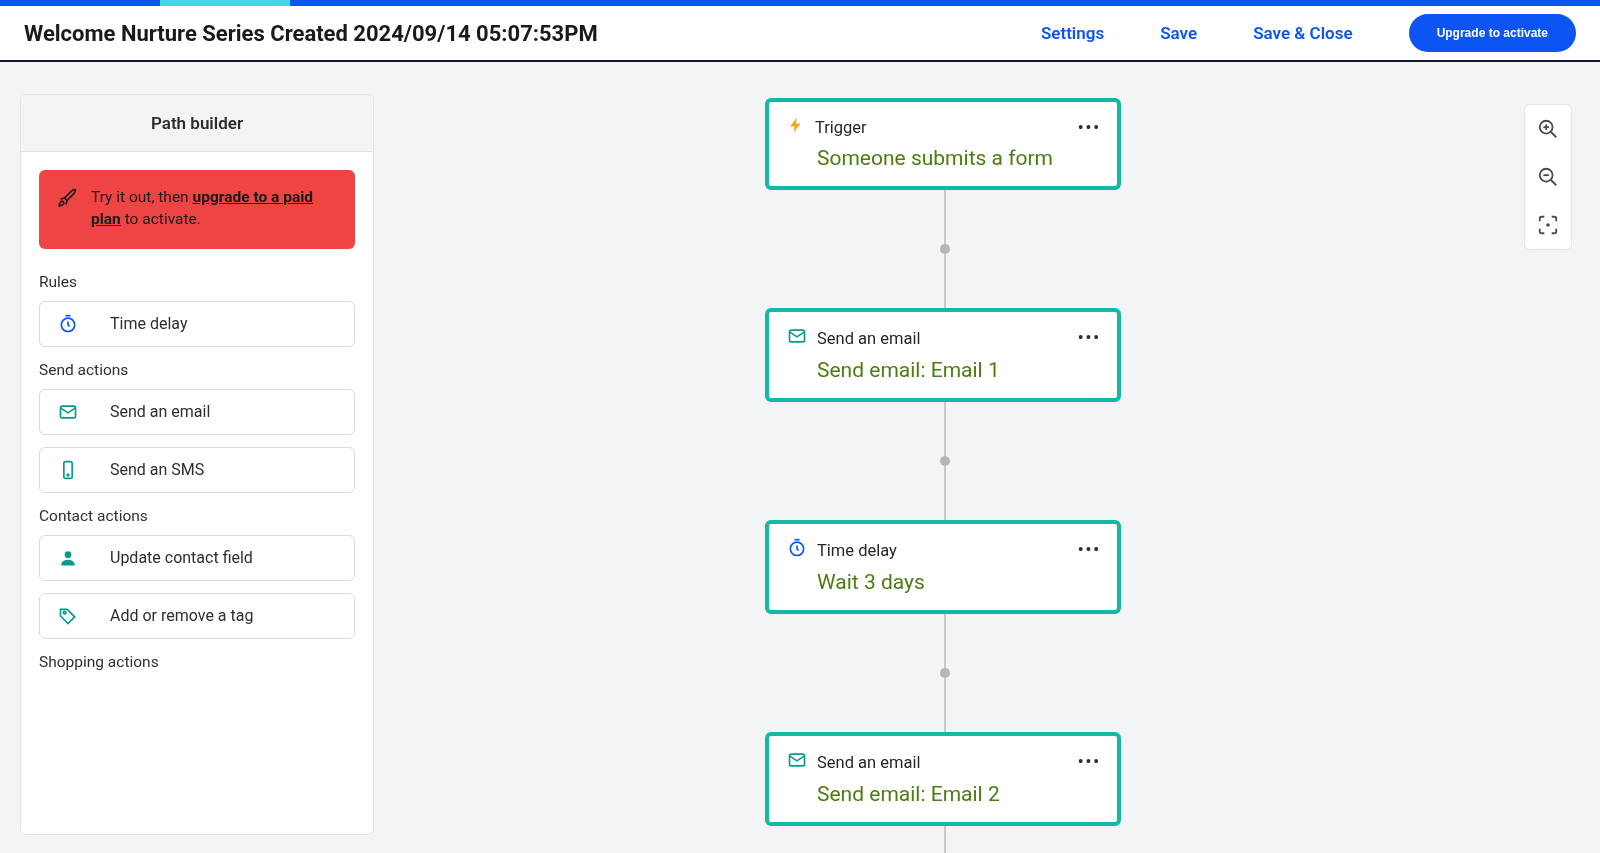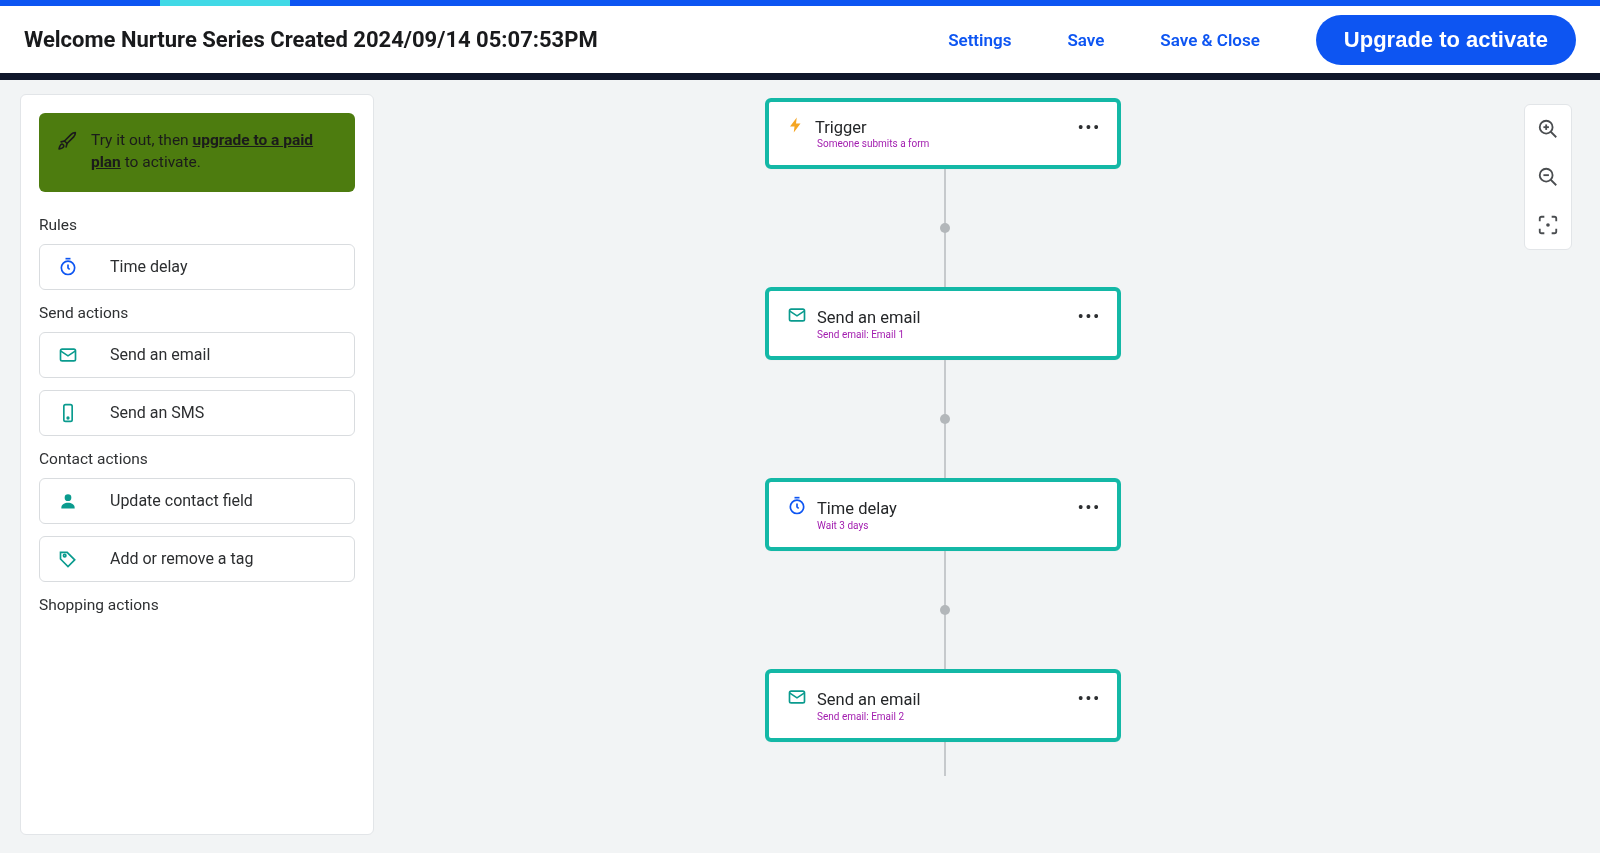--- a/index.html
+++ b/index.html
@@ -17,22 +17,22 @@
     background: #0d55f2;
     position: relative;
   }
   .topbar-progress .seg {
     position: absolute;
     top: 0; height: 6px;
     background: #41d9e6;
   }
   .header {
     background: #fff;
-    height: 74px;
-    border-bottom: 7px solid #0f172a;
+    height: 56px;
+    border-bottom: 2px solid #0f172a;
     display: flex;
     align-items: center;
     justify-content: space-between;
     padding: 0 24px;
   }
   .header-title {
     font-size: 22px;
     font-weight: 700;
     color: #191a1c;
   }
@@ -46,21 +46,21 @@
     font-weight: 600;
     font-size: 17px;
     cursor: pointer;
   }
   .hdr-btn {
     background: #0d55f2;
     color: #fff;
     border: none;
     border-radius: 999px;
     padding: 12px 28px;
-    font-size: 22px;
+    font-size: 12px;
     font-weight: 600;
     cursor: pointer;
   }
 
   .workspace {
     position: absolute;
     top: 76px; left: 0; right: 0; bottom: 0;
     overflow: hidden;
   }
 
@@ -84,21 +84,21 @@
     font-size: 17px;
     font-weight: 600;
     color: #2b2d2f;
     border-bottom: 1px solid #e2e5e8;
   }
   .sidebar-body {
     padding: 18px 18px 8px 18px;
     overflow-y: auto;
   }
   .promo {
-    background: #4d7c0f;
+    background: #ef4444;
     border-radius: 6px;
     padding: 16px 18px 18px 18px;
     display: flex;
     gap: 14px;
     align-items: flex-start;
     margin-bottom: 24px;
   }
   .promo svg { flex: 0 0 auto; margin-top: 2px; }
   .promo-text {
     font-size: 15.5px;
@@ -168,21 +168,21 @@
     padding: 14px 18px 16px 18px;
     box-shadow: 0 1px 1px rgba(0,0,0,0.02);
     position: relative;
   }
   .node-head {
     display: flex;
     align-items: center;
     gap: 10px;
   }
   .node-title { font-size: 16.5px; color: #242628; }
-  .node-sub { font-size: 10px; color: #a21caf; margin-left: 30px; }
+  .node-sub { font-size: 21px; color: #4d7c0f; margin-left: 30px; margin-top: 8px; }
   .node-menu {
     position: absolute;
     right: 16px; top: 16px;
     cursor: pointer;
     color: #2d2f31;
     letter-spacing: 2px;
     font-weight: 700;
   }
   .connector {
     width: 2px;
@@ -220,20 +220,21 @@
     <span class="hdr-link">Settings</span>
     <span class="hdr-link">Save</span>
     <span class="hdr-link">Save &amp; Close</span>
     <button class="hdr-btn">Upgrade to activate</button>
   </div>
 </div>
 
 <div class="workspace">
 
   <div class="sidebar">
+    <div class="sidebar-head">Path builder</div>
     <div class="sidebar-body">
       <div class="promo">
         <span>
           <svg width="20" height="20" viewBox="0 0 24 24" fill="none" stroke="#1b1b1b" stroke-width="2" stroke-linecap="round" stroke-linejoin="round">
               <path d="M4.5 16.5c-1.5 1.5-2 5-2 5s3.5-.5 5-2c.8-.8.8-2.2 0-3-.8-.8-2.2-.8-3 0z"></path>
               <path d="M12 15l-3-3 8-8c2-2 5-2 5-2s0 3-2 5l-8 8z"></path>
               <path d="M9 12l-4 1"></path>
               <path d="M12 15l-1 4"></path>
             </svg>
         </span>

